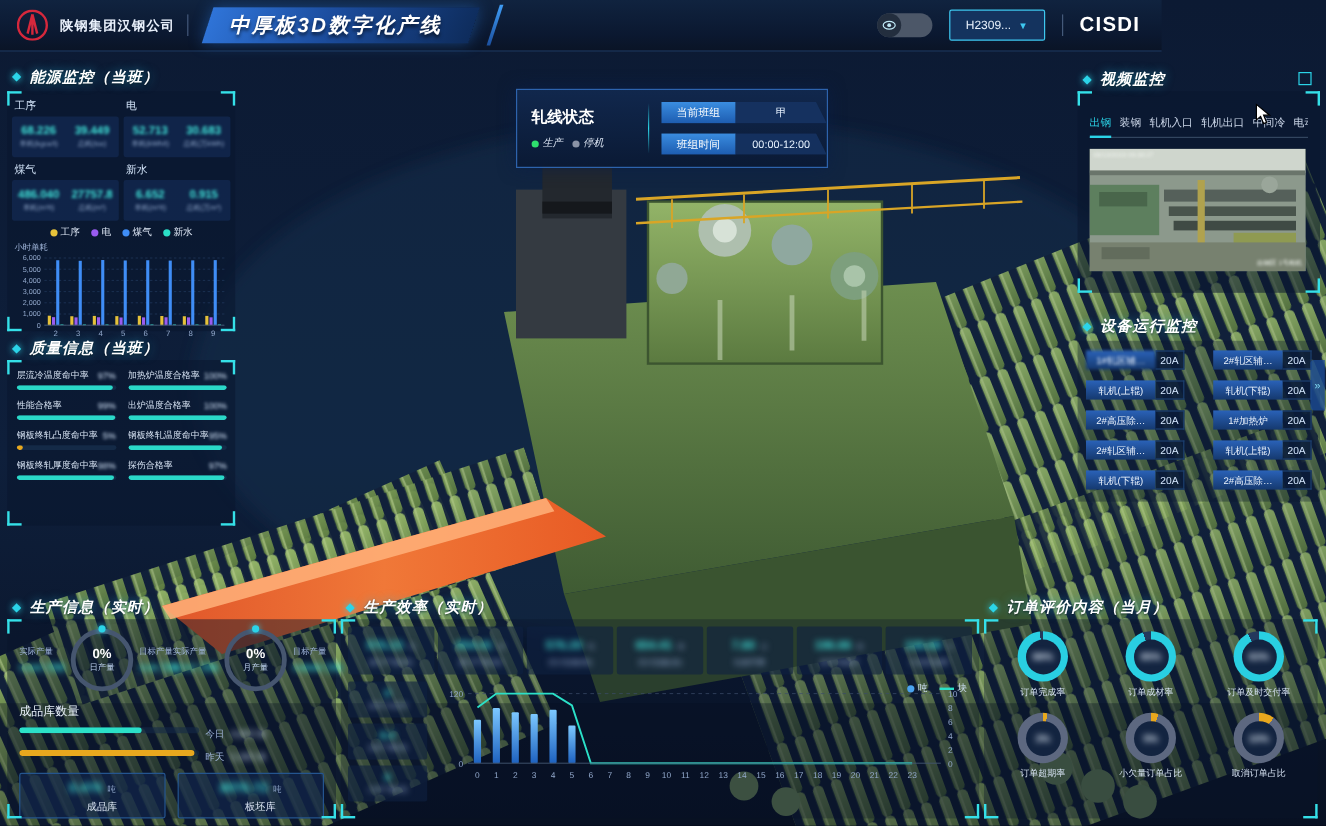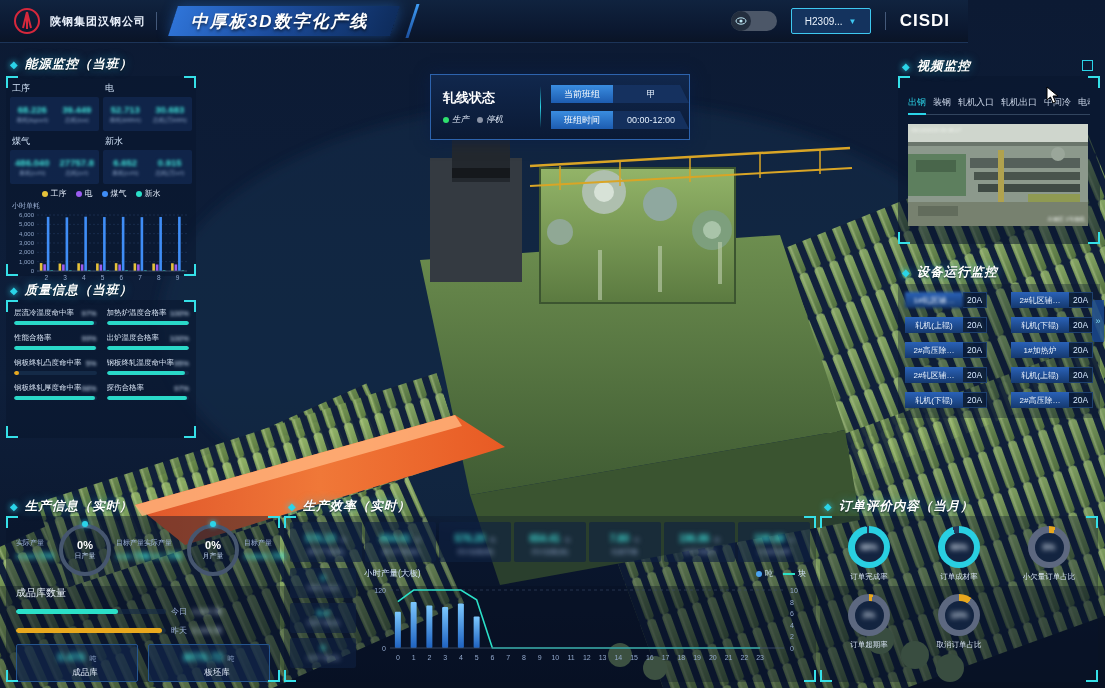--- a/index.html
+++ b/index.html
@@ -105,21 +105,21 @@
   .gstack{display:flex;flex-direction:column;gap:3px;width:38px;}
   .gl{font-size:7px;color:#9fb4d8;white-space:nowrap;}
   .gv{font-size:8px;font-weight:bold;color:#3fe0d6;white-space:nowrap;}
   .ring{width:44px;height:44px;min-width:44px;border-radius:50%;border:4px solid #46566f;position:relative;
     display:flex;flex-direction:column;align-items:center;justify-content:center;background:rgba(10,22,44,.4);}
   .ring::before{content:"";position:absolute;top:-7px;left:50%;transform:translateX(-50%);
     width:6px;height:6px;border-radius:50%;background:#2bd4e8;box-shadow:0 0 5px #2bd4e8;}
   .rv{font-size:11px;font-weight:bold;color:#fff;}
   .rl{font-size:7px;color:#bcd0ec;}
   .stock-title{font-size:10px;color:#eaf2fc;margin:10px 0 6px;}
-  .sbrow{display:flex;align-items:center;gap:5px;margin-bottom:8px;}
+  .sbrow{display:flex;align-items:flex-start;gap:5px;margin-bottom:8px;}
   .sbtrack{width:150px;height:5px;background:rgba(20,42,71,.6);border-radius:3px;overflow:hidden;}
   .sbtrack .fill{height:100%;border-radius:3px;}
   .sblab{font-size:8px;color:#9fb4d8;white-space:nowrap;}
   .sbnum{font-size:8px;color:#cfe0f5;}
   .pcards{display:flex;gap:10px;margin-top:4px;}
   .pcard{width:120px;height:36px;background:rgba(18,40,80,.6);border:1px solid #24558f;border-radius:2px;
     display:flex;flex-direction:column;align-items:center;justify-content:center;gap:2px;}
   .pcv{font-size:11px;font-weight:bold;color:#3fe0d6;}
   .pcu{font-size:7px;color:#8fa6c9;font-weight:normal;}
   .pcl{font-size:8.5px;color:#dfe8f6;margin-left:16px;}
@@ -701,21 +701,20 @@
       <div class="scard">
           <span class="scv blur2">8.4</span>
           <span class="scl blur2">当班产量(块)</span>
         </div>
       <div class="scard">
           <span class="scv blur2">0</span>
           <span class="scl blur2">小时产量(块)</span>
         </div>
     </div>
     <div class="eff-chart">
-      <div class="hc-title">小时产量(大板)</div>
       <div class="hc-legend">
         <span class="li">
             <span class="dot" style="background: rgb(74, 163, 240);"></span>
             <span>吨</span>
           </span>
         <span class="li">
             <span class="ldash"></span>
             <span>块</span>
           </span>
       </div>
@@ -790,36 +789,44 @@
     </div>
     <div class="ocell">
       <div class="donut" style="background: conic-gradient(rgb(41, 207, 226) 95%, rgb(36, 57, 92) 0deg);">
           <div class="hole">
             <span class="blur2">95%</span>
           </div>
         </div>
       <div class="olab">订单成材率</div>
     </div>
     <div class="ocell">
-      <div class="donut" style="background: conic-gradient(rgb(232, 168, 30) 5%, rgb(93, 104, 128) 0deg);">
+      <div class="donut" style="background: conic-gradient(rgb(41, 207, 226) 93%, rgb(36, 57, 92) 0deg);">
           <div class="hole">
-            <span class="blur2">5%</span>
-          </div>
-        </div>
-      <div class="olab">小欠量订单占比</div>
+            <span class="blur2">93%</span>
+          </div>
+        </div>
+      <div class="olab">订单及时交付率</div>
     </div>
     <div class="ocell">
       <div class="donut" style="background: conic-gradient(rgb(232, 168, 30) 3%, rgb(93, 104, 128) 0deg);">
           <div class="hole">
             <span class="blur2">3%</span>
           </div>
         </div>
       <div class="olab">订单超期率</div>
     </div>
     <div class="ocell">
+      <div class="donut" style="background: conic-gradient(rgb(232, 168, 30) 5%, rgb(93, 104, 128) 0deg);">
+          <div class="hole">
+            <span class="blur2">5%</span>
+          </div>
+        </div>
+      <div class="olab">小欠量订单占比</div>
+    </div>
+    <div class="ocell">
       <div class="donut" style="background: conic-gradient(rgb(232, 168, 30) 10%, rgb(93, 104, 128) 0deg);">
           <div class="hole">
             <span class="blur2">10%</span>
           </div>
         </div>
       <div class="olab">取消订单占比</div>
     </div>
   </div>
 </div>
 

